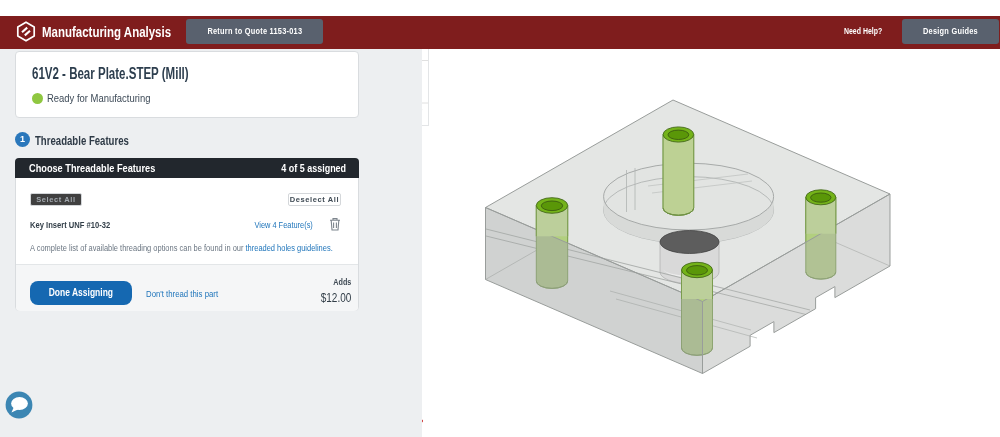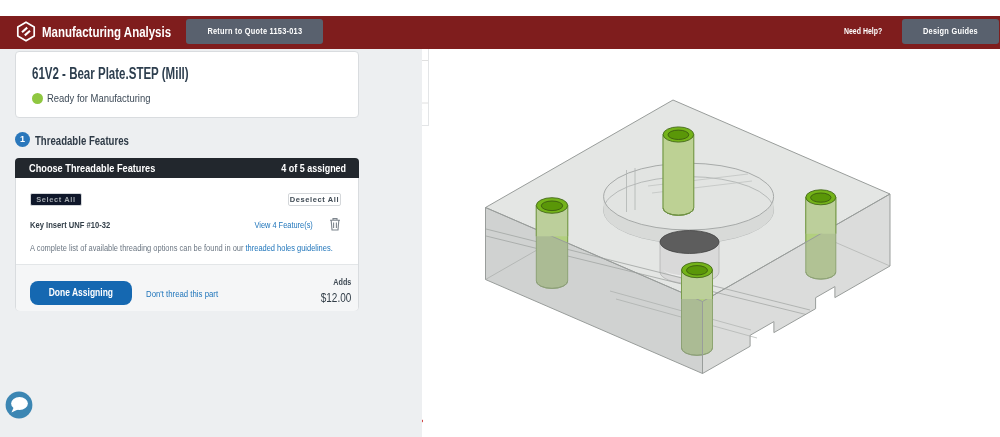--- a/index.html
+++ b/index.html
@@ -38,21 +38,21 @@
   #featcard { position:absolute; left:15px; top:126px; width:344px; height:153px;
     background:#fff; border:1px solid #d9dcdf; border-radius:4px; }
   #fc-head { position:absolute; left:-1px; top:-1px; width:344px; height:20px;
     background:#22272d; border-radius:4px 4px 0 0; color:#fff;padding-left:21px; }
   #fc-head .l { position:absolute; left:14px; top:4px; font-size:11.5px; font-weight:bold;
     transform:scaleX(0.8); transform-origin:0 0; white-space:nowrap; }
   #fc-head .r { position:absolute; right:13px; top:4px; font-size:11.5px; font-weight:bold;
     transform:scaleX(0.78); transform-origin:100% 0; white-space:nowrap; }
   .chipbtn { position:absolute; top:34px; height:13px; border:1px solid #d4d7da;
     border-radius:2px; font-size:7.5px; font-weight:bold; letter-spacing:0.6px;
-    text-align:center; line-height:11px; background:#0f172a; white-space:nowrap; }
+    text-align:center; line-height:11px; background:#404040; white-space:nowrap; }
   #selall { left:14px; width:52px; color:#a2a8ae; }
   #desall { left:272px; width:53px; color:#3f4a54; background:#fff; }
   #keyrow { position:absolute; left:14px; top:60px; font-size:9.5px;
     font-weight:bold; color:#323e48; transform:scaleX(0.8); transform-origin:0 0;
     white-space:nowrap; }
   #viewfeat { position:absolute; right:45px; top:60px; font-size:9.5px; color:#2176bb;
     transform:scaleX(0.78); transform-origin:100% 0; white-space:nowrap; }
   #trash { position:absolute; left:313px; top:58px; }
   #para { position:absolute; left:14px; top:84px; font-size:9px;
     color:#6b7682; transform:scaleX(0.83); transform-origin:0 0; white-space:nowrap; }

